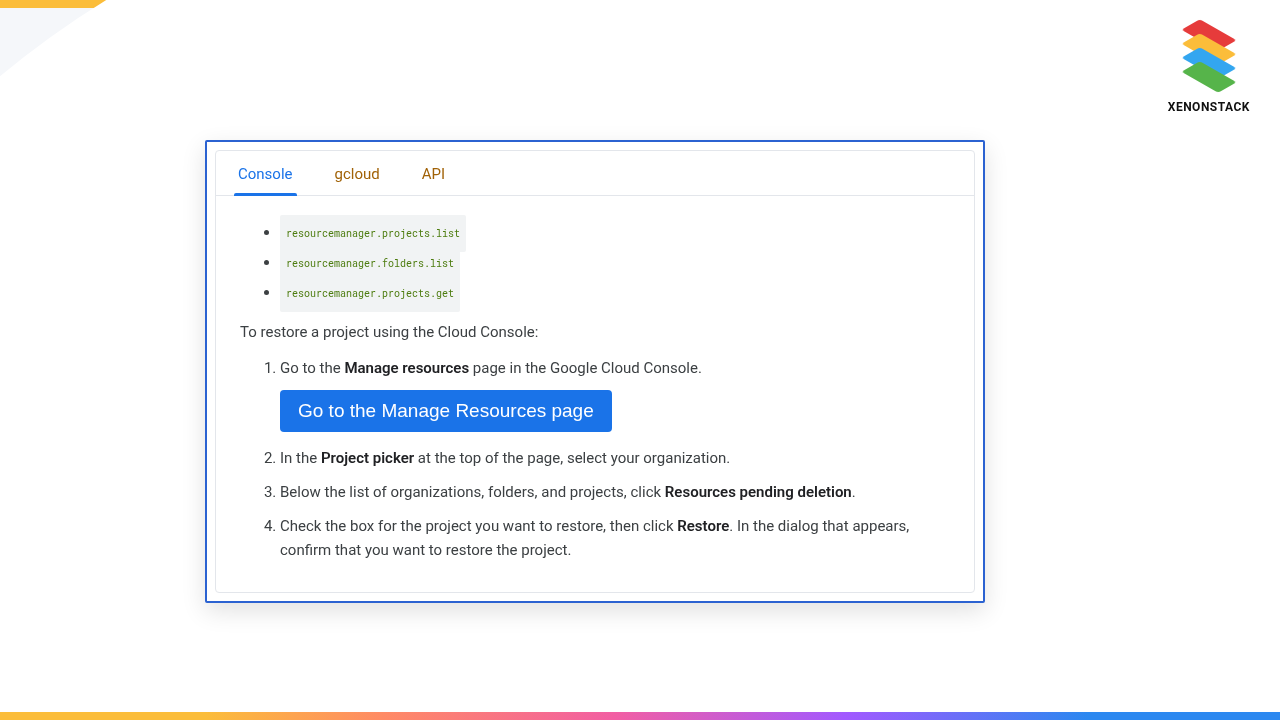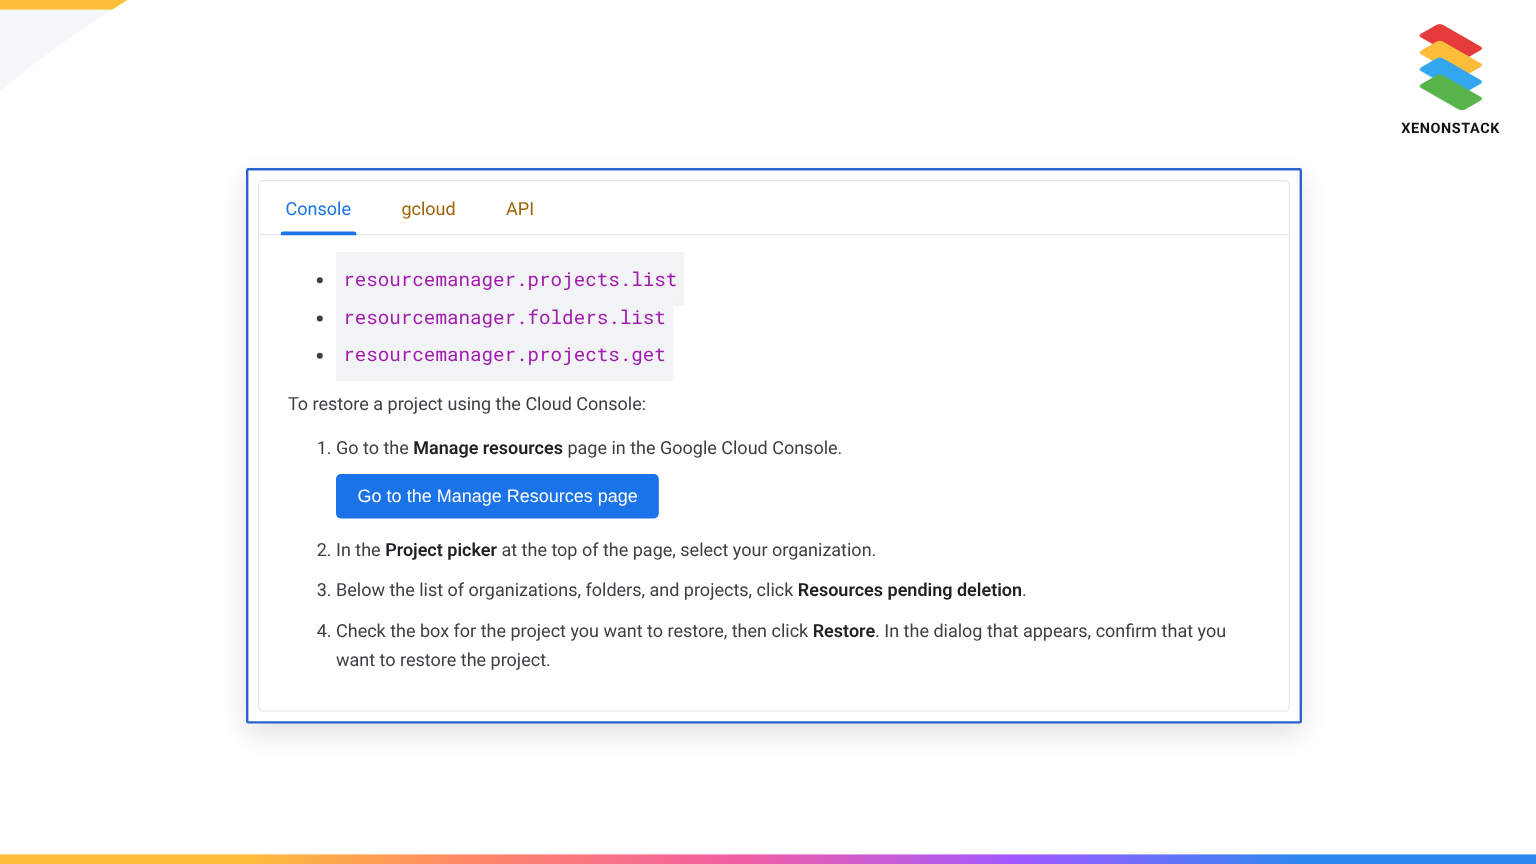--- a/index.html
+++ b/index.html
@@ -70,21 +70,21 @@
     font-weight: 700;
     letter-spacing: 0.5px;
     font-size: 12px;
     color: #111;
   }
 
   .card-wrap {
     position: absolute;
     top: 140px;
     left: 205px;
-    width: 880px;
+    width: 780px;
     z-index: 3;
   }
   .outer-frame {
     border: 2px solid #2b62d1;
     border-radius: 2px;
     box-shadow: 0 8px 24px rgba(0,0,0,0.12);
     background: #fff;
   }
   .panel {
     border: 1px solid #e3e6eb;
@@ -127,40 +127,40 @@
   }
   .content p { margin: 6px 0 12px; }
   ul.perm {
     margin: 4px 0 16px;
     padding-left: 40px;
   }
   ul.perm li { margin: 6px 0; }
   code.perm {
     font-family: "Roboto Mono", Menlo, Consolas, monospace;
     background: #f1f3f4;
-    color: #a21caf;
+    color: #4d7c0f;
     padding: 12px 6px;
     border-radius: 2px;
-    font-size: 16px;
+    font-size: 10px;
   }
   ol.steps {
     margin: 8px 0 0;
     padding-left: 40px;
   }
   ol.steps li { margin: 10px 0; }
   .link-btn {
     display: inline-block;
     margin: 10px 0 4px;
     background: #1a73e8;
     color: #fff;
     font-weight: 500;
     border: none;
     border-radius: 4px;
     padding: 10px 18px;
-    font-size: 15px;
+    font-size: 19px;
     cursor: pointer;
   }
   strong { font-weight: 600; color: #202124; text-align: center; }
 </style>
 </head>
 <body>
 
 <div class="topbar"></div>
 <div class="bg-curve"></div>
 

